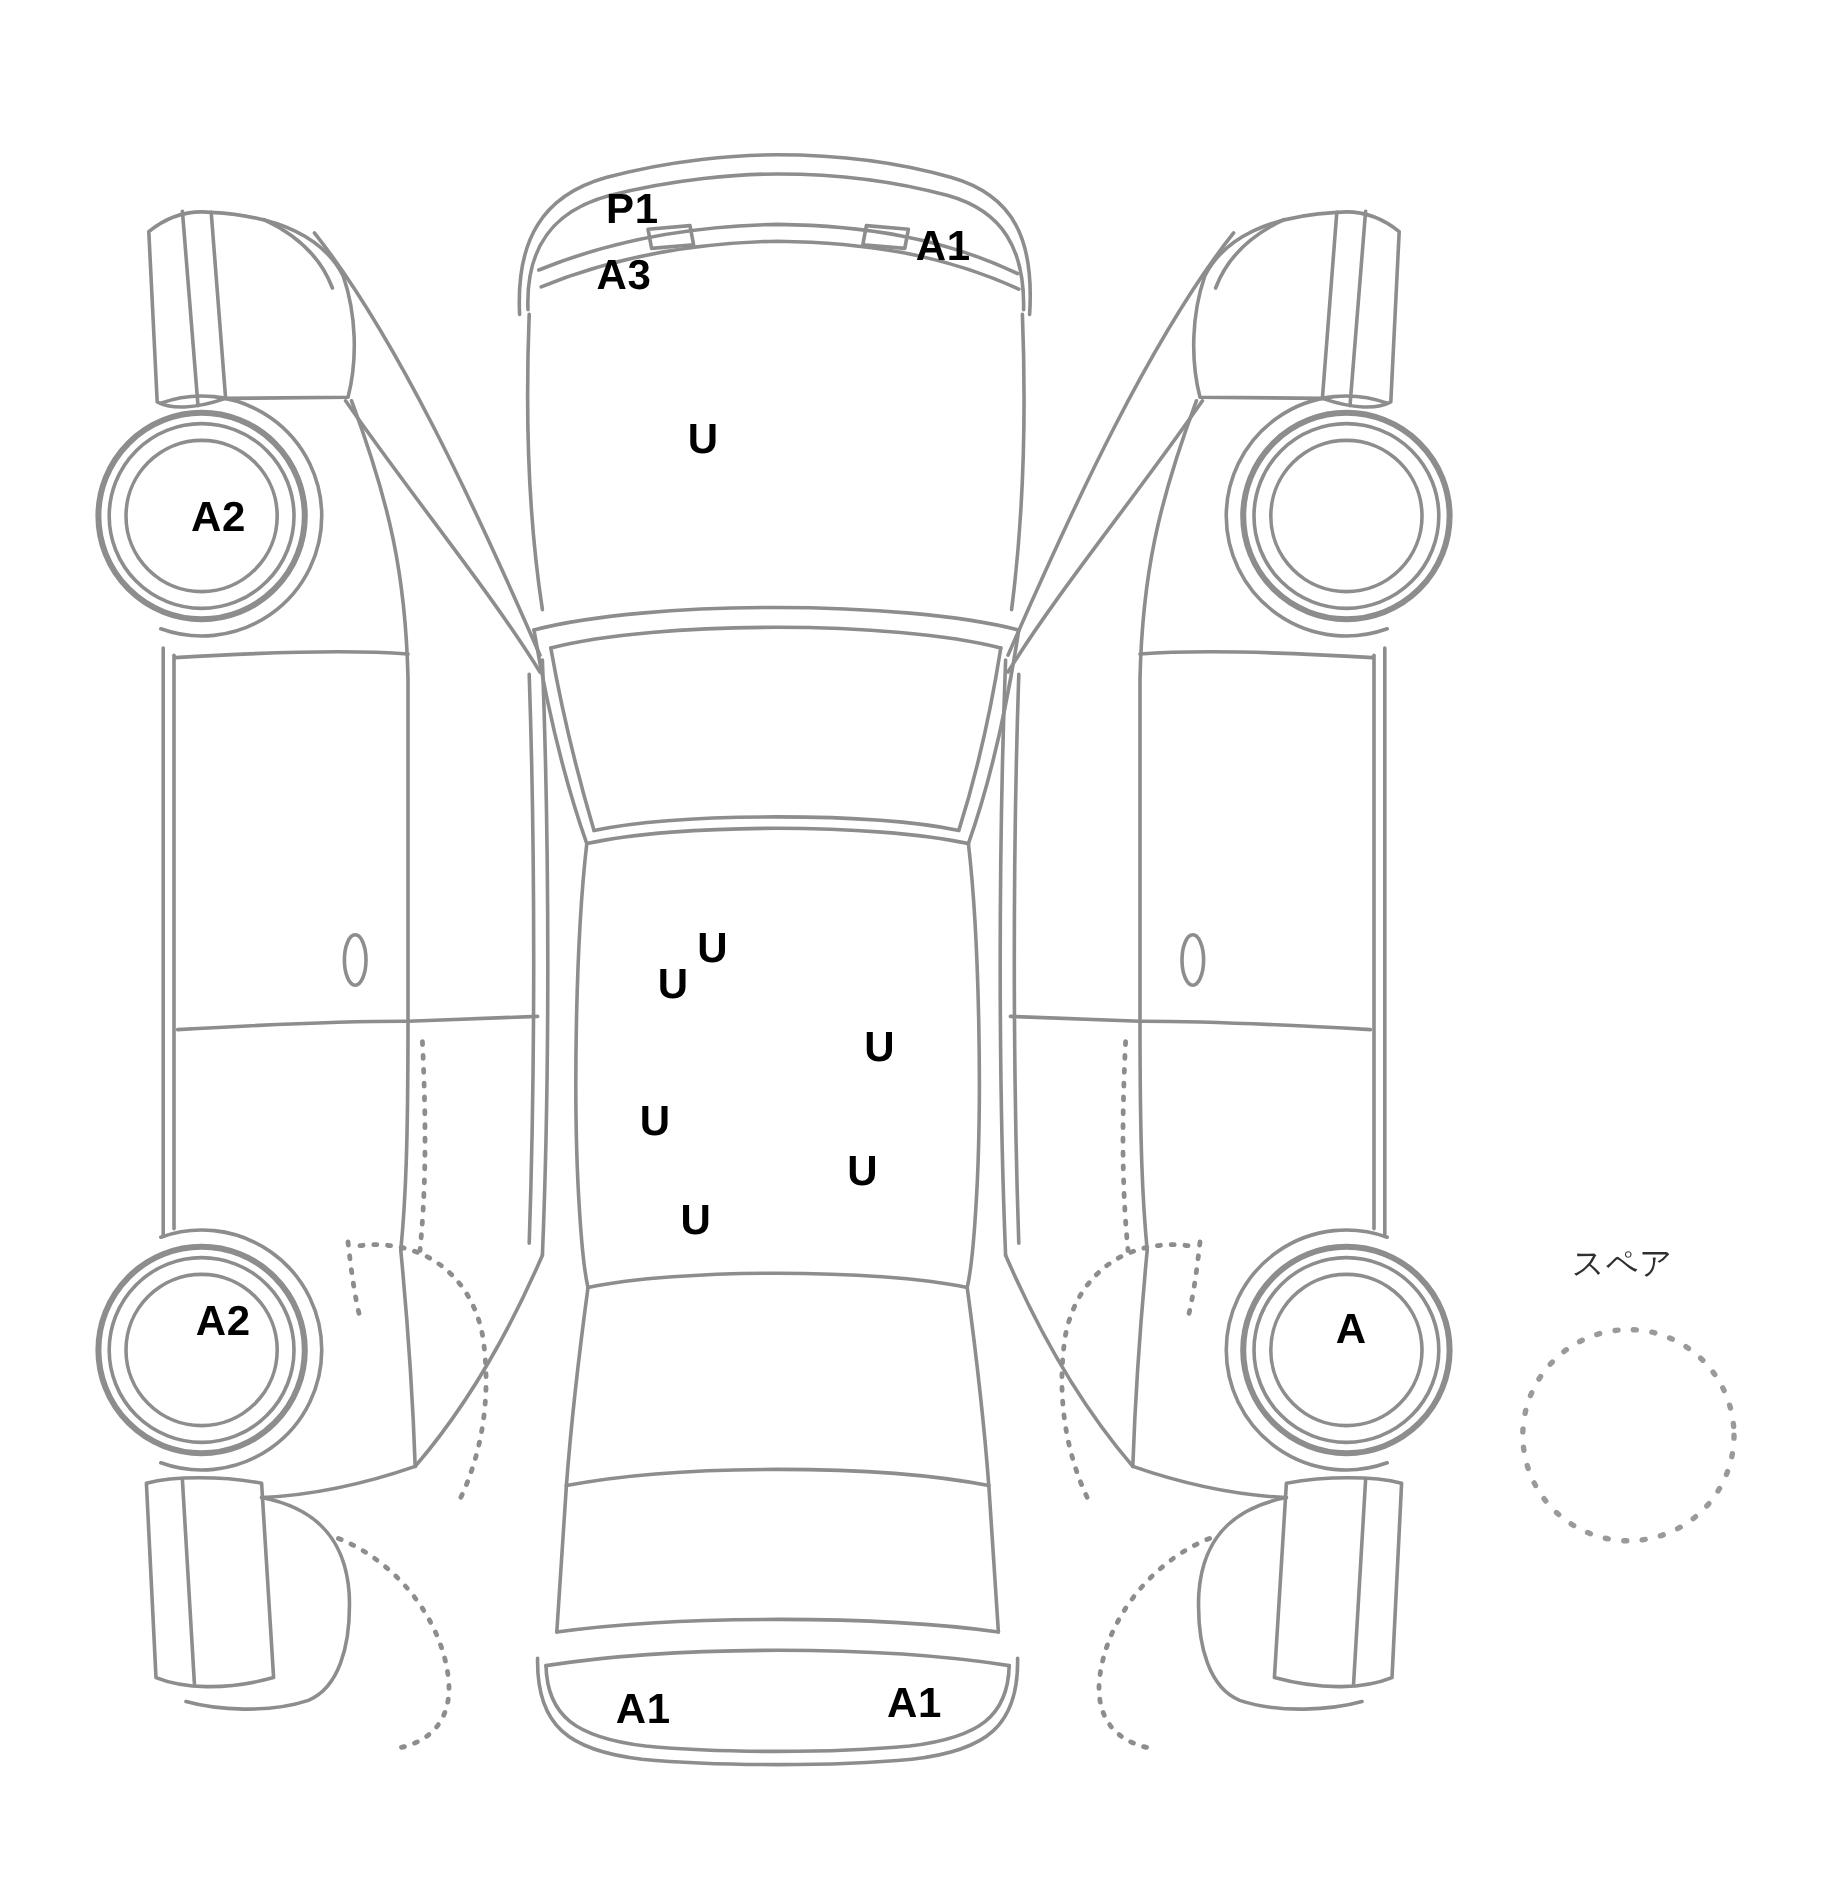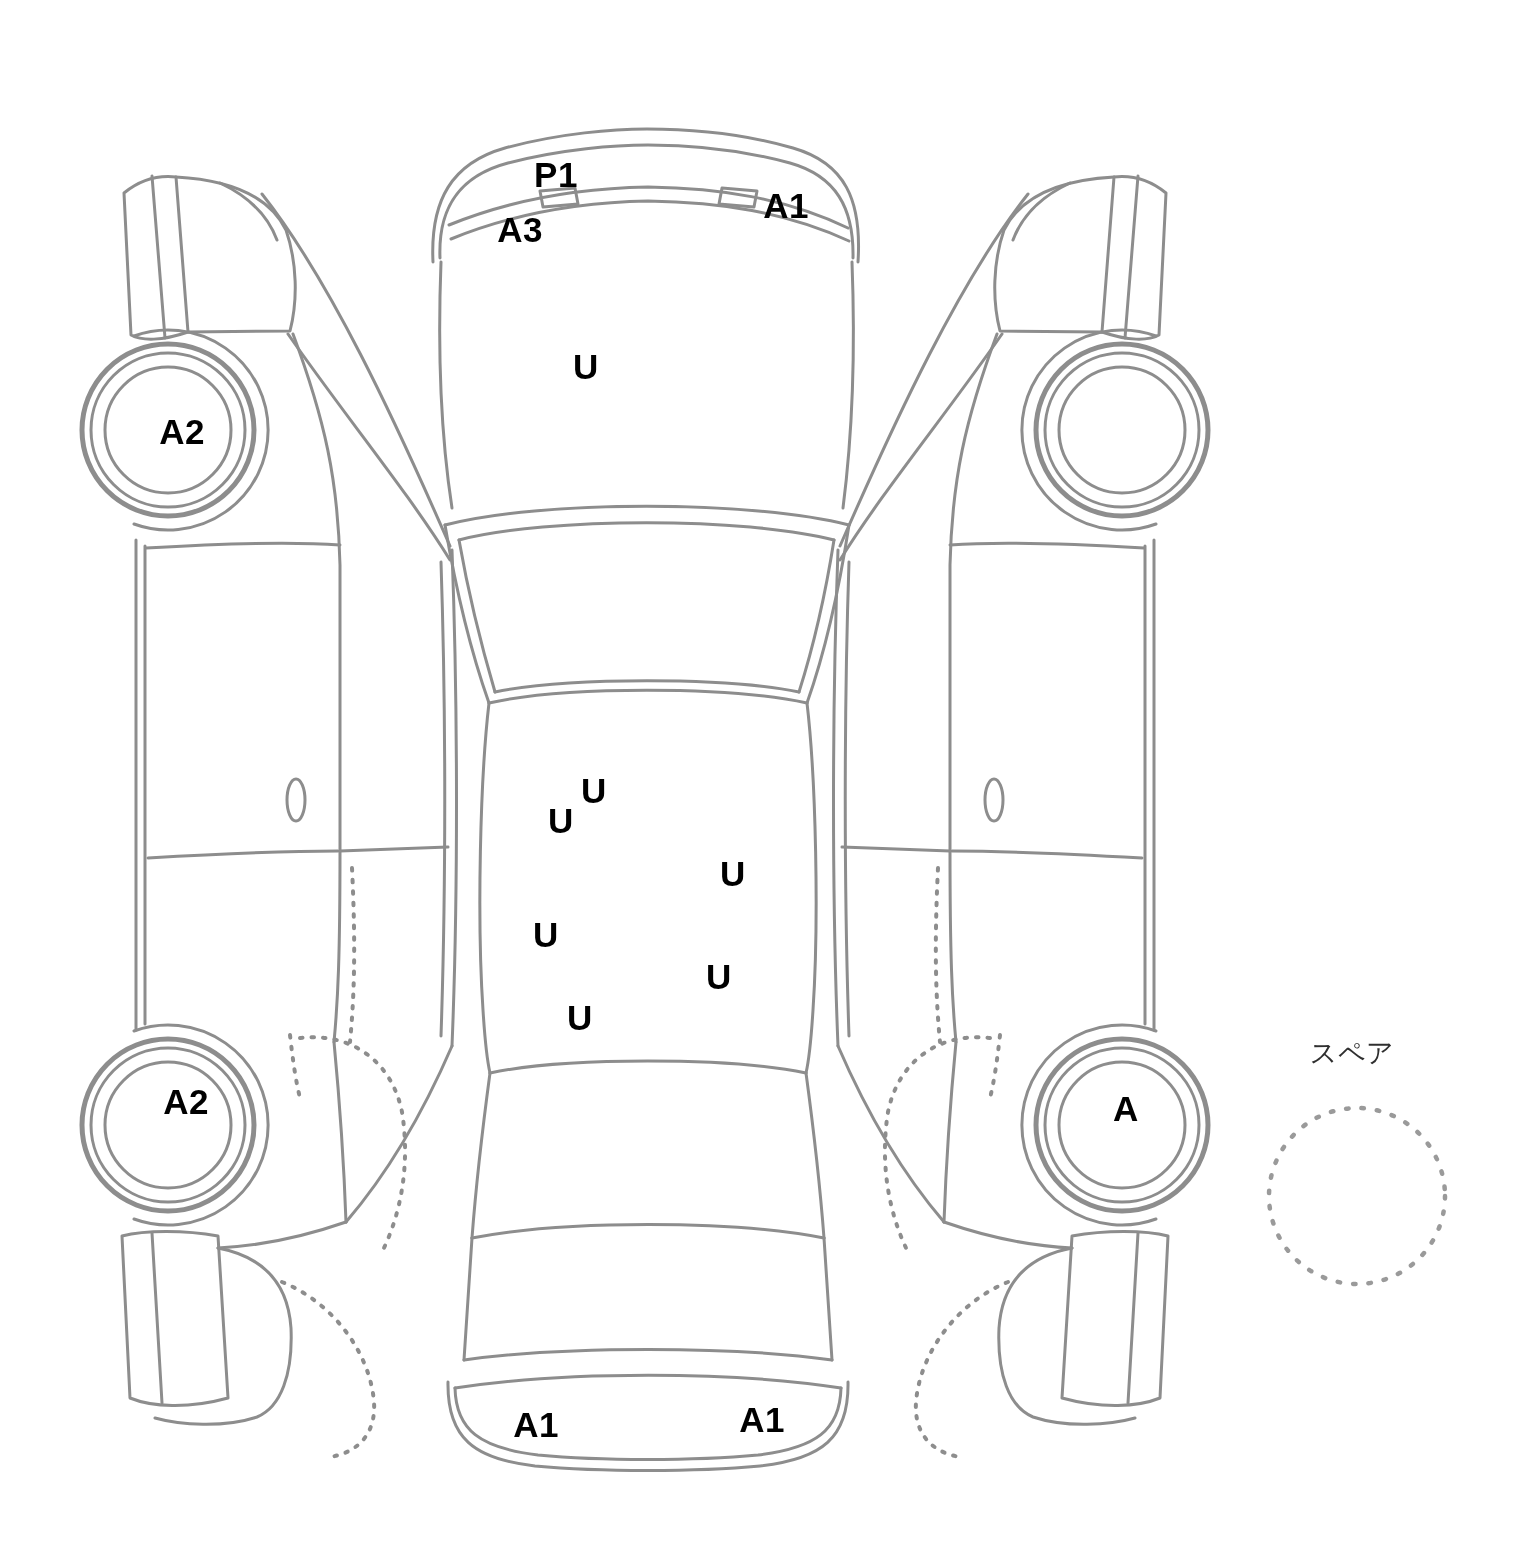--- a/index.html
+++ b/index.html
@@ -138,21 +138,21 @@
       <path d="M455,1388 C565,1371 732,1371 841,1388"></path>
       <path d="M448,1382 C447,1438 474,1459 535,1466 C600,1472 696,1472 760,1466 C822,1459 849,1438 848,1382"></path>
       <path d="M455,1388 C456,1430 480,1448 538,1455 C600,1461 695,1461 758,1455 C816,1448 840,1430 841,1388"></path>
     </g>
 
     <g>
       <circle cx="1357" cy="1196" r="88" fill="none" stroke="#9a9a9a" stroke-width="4.5" stroke-dasharray="2.5 13" stroke-linecap="round"></circle>
     </g>
   </svg>
 
-  <div class="code-label" style="left:556px;top:174px">P1</div>
+  <div class="code-label" style="left:527px;top:174px">P1</div>
   <div class="code-label" style="left:786px;top:205px">A1</div>
   <div class="code-label" style="left:520px;top:229px">A3</div>
   <div class="code-label" style="left:586px;top:366px">U</div>
   <div class="code-label" style="left:182px;top:431px">A2</div>
   <div class="code-label" style="left:594px;top:790px">U</div>
   <div class="code-label" style="left:561px;top:820px">U</div>
   <div class="code-label" style="left:733px;top:873px">U</div>
   <div class="code-label" style="left:546px;top:934px">U</div>
   <div class="code-label" style="left:719px;top:976px">U</div>
   <div class="code-label" style="left:580px;top:1017px">U</div>

